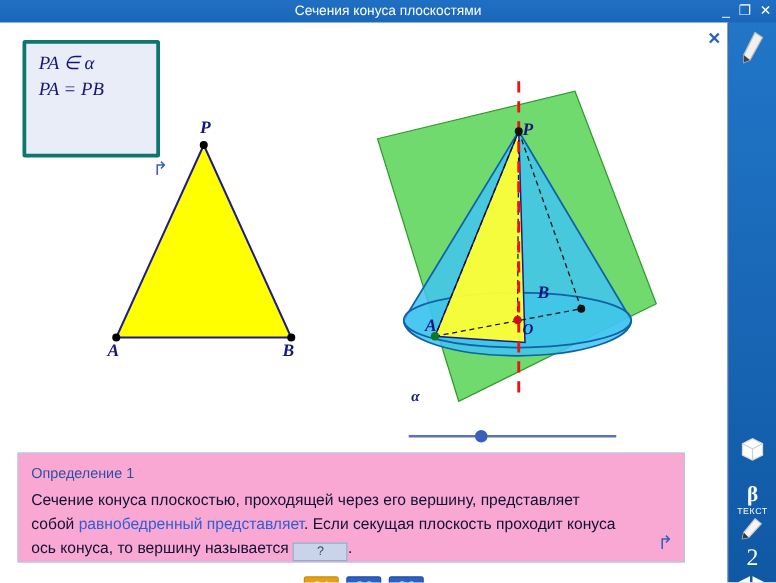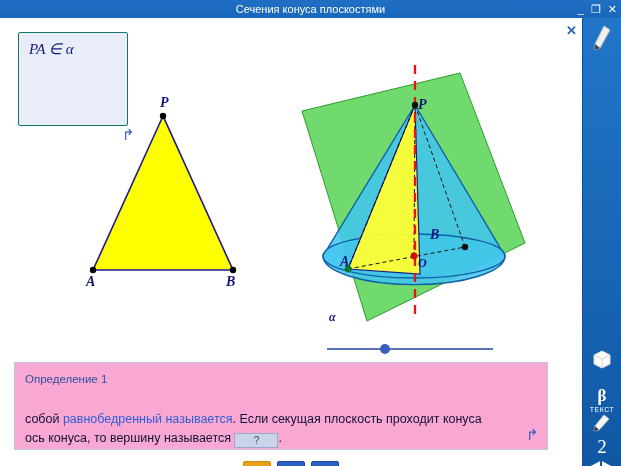--- a/index.html
+++ b/index.html
@@ -90,21 +90,21 @@
     width: 583px; height: 448px;
     background: #ffffff;
   }
 
   
   .formula-box {
     position: absolute;
     left: 18px; top: 14px;
     width: 110px; height: 94px;
     background: #e8edf7;
-    border: 1px solid #0f766e;
+    border: 3px solid #0f766e;
     border-radius: 2px;
     padding: 6px 4px 4px 10px;
     box-sizing: border-box;
     font-family: "Liberation Serif", serif;
     font-style: italic;
     font-size: 15px;
     color: #15157a;
     line-height: 21px;
   }
   .formula-box div { white-space: nowrap; }
@@ -228,20 +228,21 @@
       <span>✕</span>
     </div>
   </div>
 
   <div class="canvas">
 
     <div class="canvas-close">✕</div>
 
     <div class="formula-box">
       <div>PA ∈ α</div>
+      <div>PA = PB</div>
     </div>
     <div class="undo-arrow-1">↰</div>
 
     <svg width="260" height="280" style="position:absolute;left:10px;top:60px;">
       <polygon points="153,38 83,192 223,192" fill="#ffff00" stroke="#1b1b8c" stroke-width="1.6"></polygon>
       <circle cx="153" cy="38" r="3.2" fill="#000"></circle>
       <circle cx="83" cy="192" r="3.2" fill="#000"></circle>
       <circle cx="223" cy="192" r="3.2" fill="#000"></circle>
     </svg>
     <span class="lbl" style="left:160px;top:77px;">P</span>
@@ -277,22 +278,22 @@
     <span class="lbl sm" style="left:329px;top:292px;">α</span>
 
     <div class="slider">
       <div class="track"></div>
       <div class="knob"></div>
     </div>
 
     <div class="def-panel">
       <div class="def-title">Определение 1</div>
       <div class="def-text">
-        <br>
-        <span>собой </span><span class="hl">равнобедренный называется</span><span>. Если секущая плоскость проходит конуса</span><br>
+        <span>Сечение конуса плоскостью, проходящей через его вершину, представляет</span><br>
+        <span>собой </span><span class="hl">равнобедренный представляет</span><span>. Если секущая плоскость проходит конуса</span><br>
         <span>ось конуса, то вершину называется </span><span class="blank">?</span><span>.</span>
       </div>
       <div class="undo-arrow-2">↰</div>
     </div>
 
     <div class="answers">
       <div class="ans">О1</div>
       <div class="ans b">О2</div>
       <div class="ans b">О3</div>
     </div>

